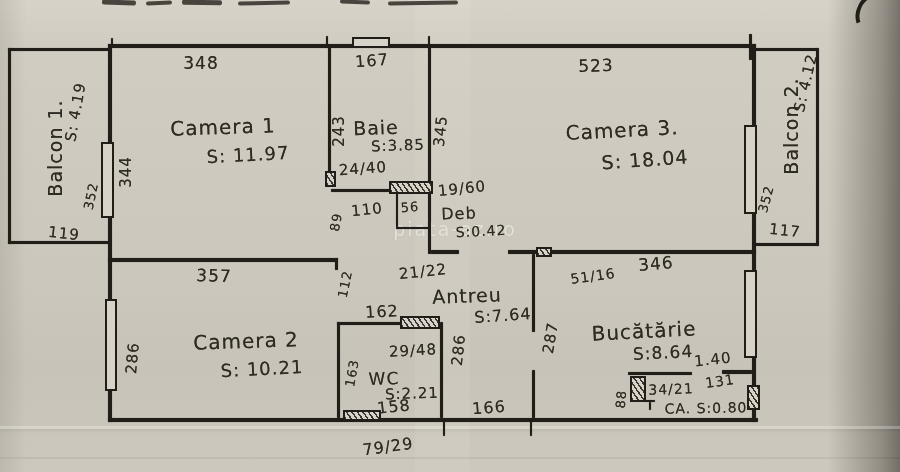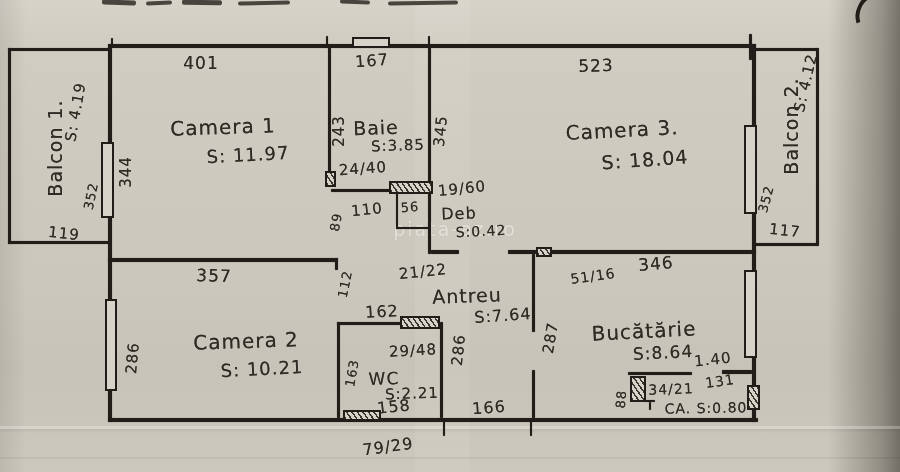--- a/index.html
+++ b/index.html
@@ -82,21 +82,21 @@
     <div class="win" style="left: 744px; top: 125px; width: 13px; height: 89px;"></div>
     <div class="win" style="left: 744px; top: 270px; width: 13px; height: 88px;"></div>
     <div class="win" style="left: 105px; top: 299px; width: 12px; height: 92px;"></div>
     <div class="hatch" style="left: 389px; top: 181px; width: 44px; height: 13px;"></div>
     <div class="hatch" style="left: 325px; top: 171px; width: 11px; height: 16px;"></div>
     <div class="hatch" style="left: 400px; top: 316px; width: 40px; height: 13px;"></div>
     <div class="hatch" style="left: 343px; top: 410px; width: 38px; height: 11px;"></div>
     <div class="hatch" style="left: 536px; top: 247px; width: 16px; height: 10px;"></div>
     <div class="hatch" style="left: 630px; top: 376px; width: 16px; height: 26px;"></div>
     <div class="hatch" style="left: 747px; top: 385px; width: 13px; height: 25px;"></div>
-    <div class="lbl" style="left: 201px; top: 63px; font-size: 17px; transform: translate(-50%, -50%) rotate(0deg);">401</div>
+    <div class="lbl" style="left: 201px; top: 63px; font-size: 17px; transform: translate(-50%, -50%) rotate(0deg);">348</div>
     <div class="lbl" style="left: 372px; top: 61px; font-size: 16px; transform: translate(-50%, -50%) rotate(-4deg);">167</div>
     <div class="lbl" style="left: 596px; top: 66px; font-size: 17px; transform: translate(-50%, -50%) rotate(-2deg);">523</div>
     <div class="lbl" style="left: 126px; top: 172px; font-size: 15px; transform: translate(-50%, -50%) rotate(-90deg);">344</div>
     <div class="lbl" style="left: 91px; top: 196px; font-size: 13px; transform: translate(-50%, -50%) rotate(-78deg);">352</div>
     <div class="lbl" style="left: 64px; top: 234px; font-size: 15px; transform: translate(-50%, -50%) rotate(6deg);">119</div>
     <div class="lbl" style="left: 339px; top: 131px; font-size: 15px; transform: translate(-50%, -50%) rotate(-90deg);">243</div>
     <div class="lbl" style="left: 441px; top: 131px; font-size: 15px; transform: translate(-50%, -50%) rotate(-84deg);">345</div>
     <div class="lbl" style="left: 363px; top: 169px; font-size: 15px; transform: translate(-50%, -50%) rotate(-4deg);">24/40</div>
     <div class="lbl" style="left: 462px; top: 189px; font-size: 15px; transform: translate(-50%, -50%) rotate(-6deg);">19/60</div>
     <div class="lbl" style="left: 367px; top: 210px; font-size: 15px; transform: translate(-50%, -50%) rotate(-6deg);">110</div>

